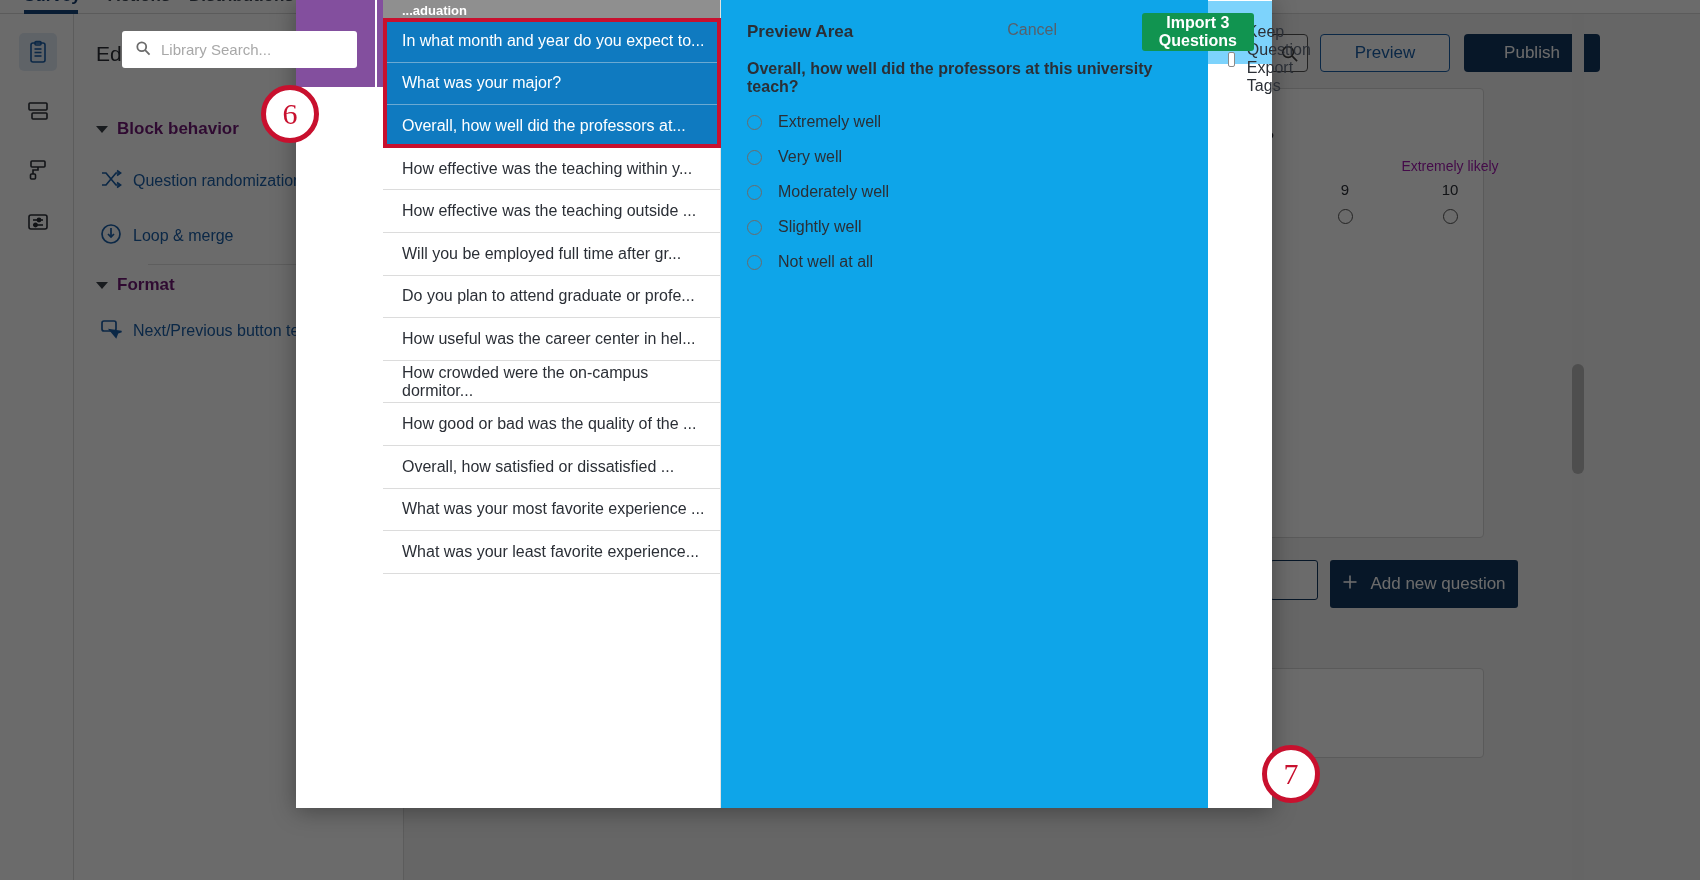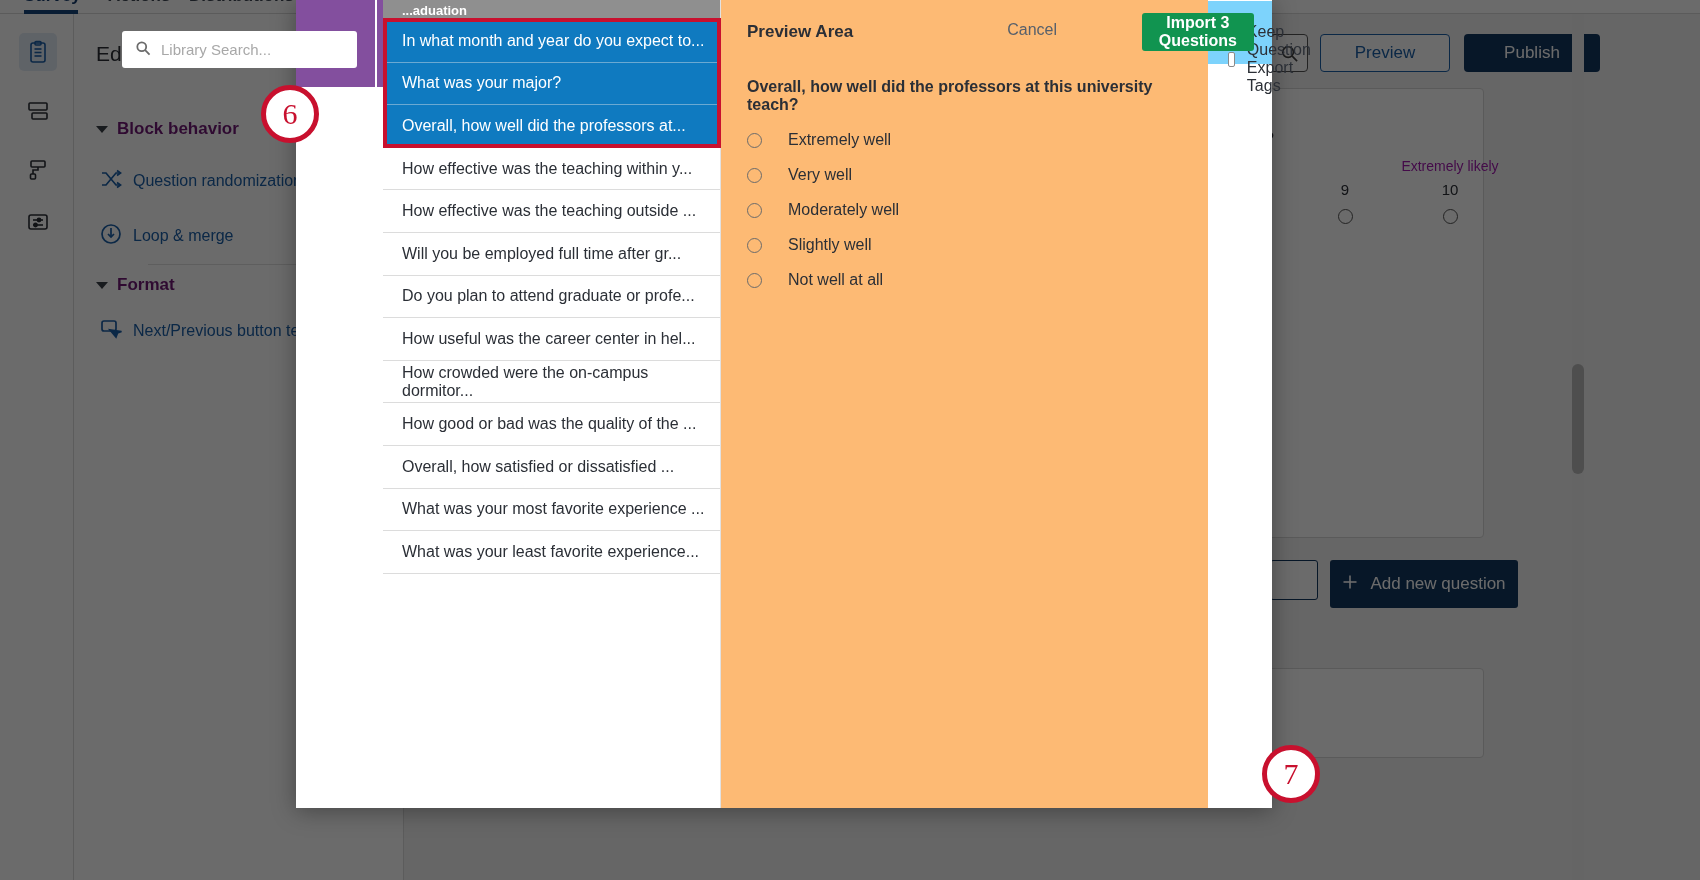--- a/index.html
+++ b/index.html
@@ -184,27 +184,27 @@
 
   .list-scrollbar-track {
     position: absolute; left: 338px; top: 0; width: 22px; bottom: 0;
     background: #ffffff; border-right: 1px solid #e2e2e2;
   }
   .list-scrollbar-thumb {
     position: absolute; left: 344px; top: 3px; width: 11px; height: 650px;
     background: #c9c9c9; border-radius: 6px;
   }
 
-  .preview-col { flex: 1; position: relative; background: #fdba74; padding: 22px 26px; }
+  .preview-col { flex: 1; position: relative; background: #0ea5e9; padding: 22px 26px; }
   .preview-title { font-size: 17px; font-weight: 700; color: #2b2f36; }
   .preview-q {
-    margin-top: 36px; font-size: 16px; font-weight: 700; color: #2b2f36;
+    margin-top: 18px; font-size: 16px; font-weight: 700; color: #2b2f36;
   }
   .opt-row {
-    margin-top: 17px; display: flex; align-items: center; gap: 26px;
+    margin-top: 17px; display: flex; align-items: center; gap: 16px;
   }
   .opt-radio {
     width: 15px; height: 15px; border: 1.5px solid #6b6b6b; border-radius: 50%;
     flex: 0 0 15px; cursor: pointer;
   }
   .opt-label { font-size: 16px; color: #2b2f36; }
 
   .modal-footer {
     height: 64px; flex: 0 0 64px; position: relative;
     background: #7dd3fc; border-top: 1px solid #ffffff;

